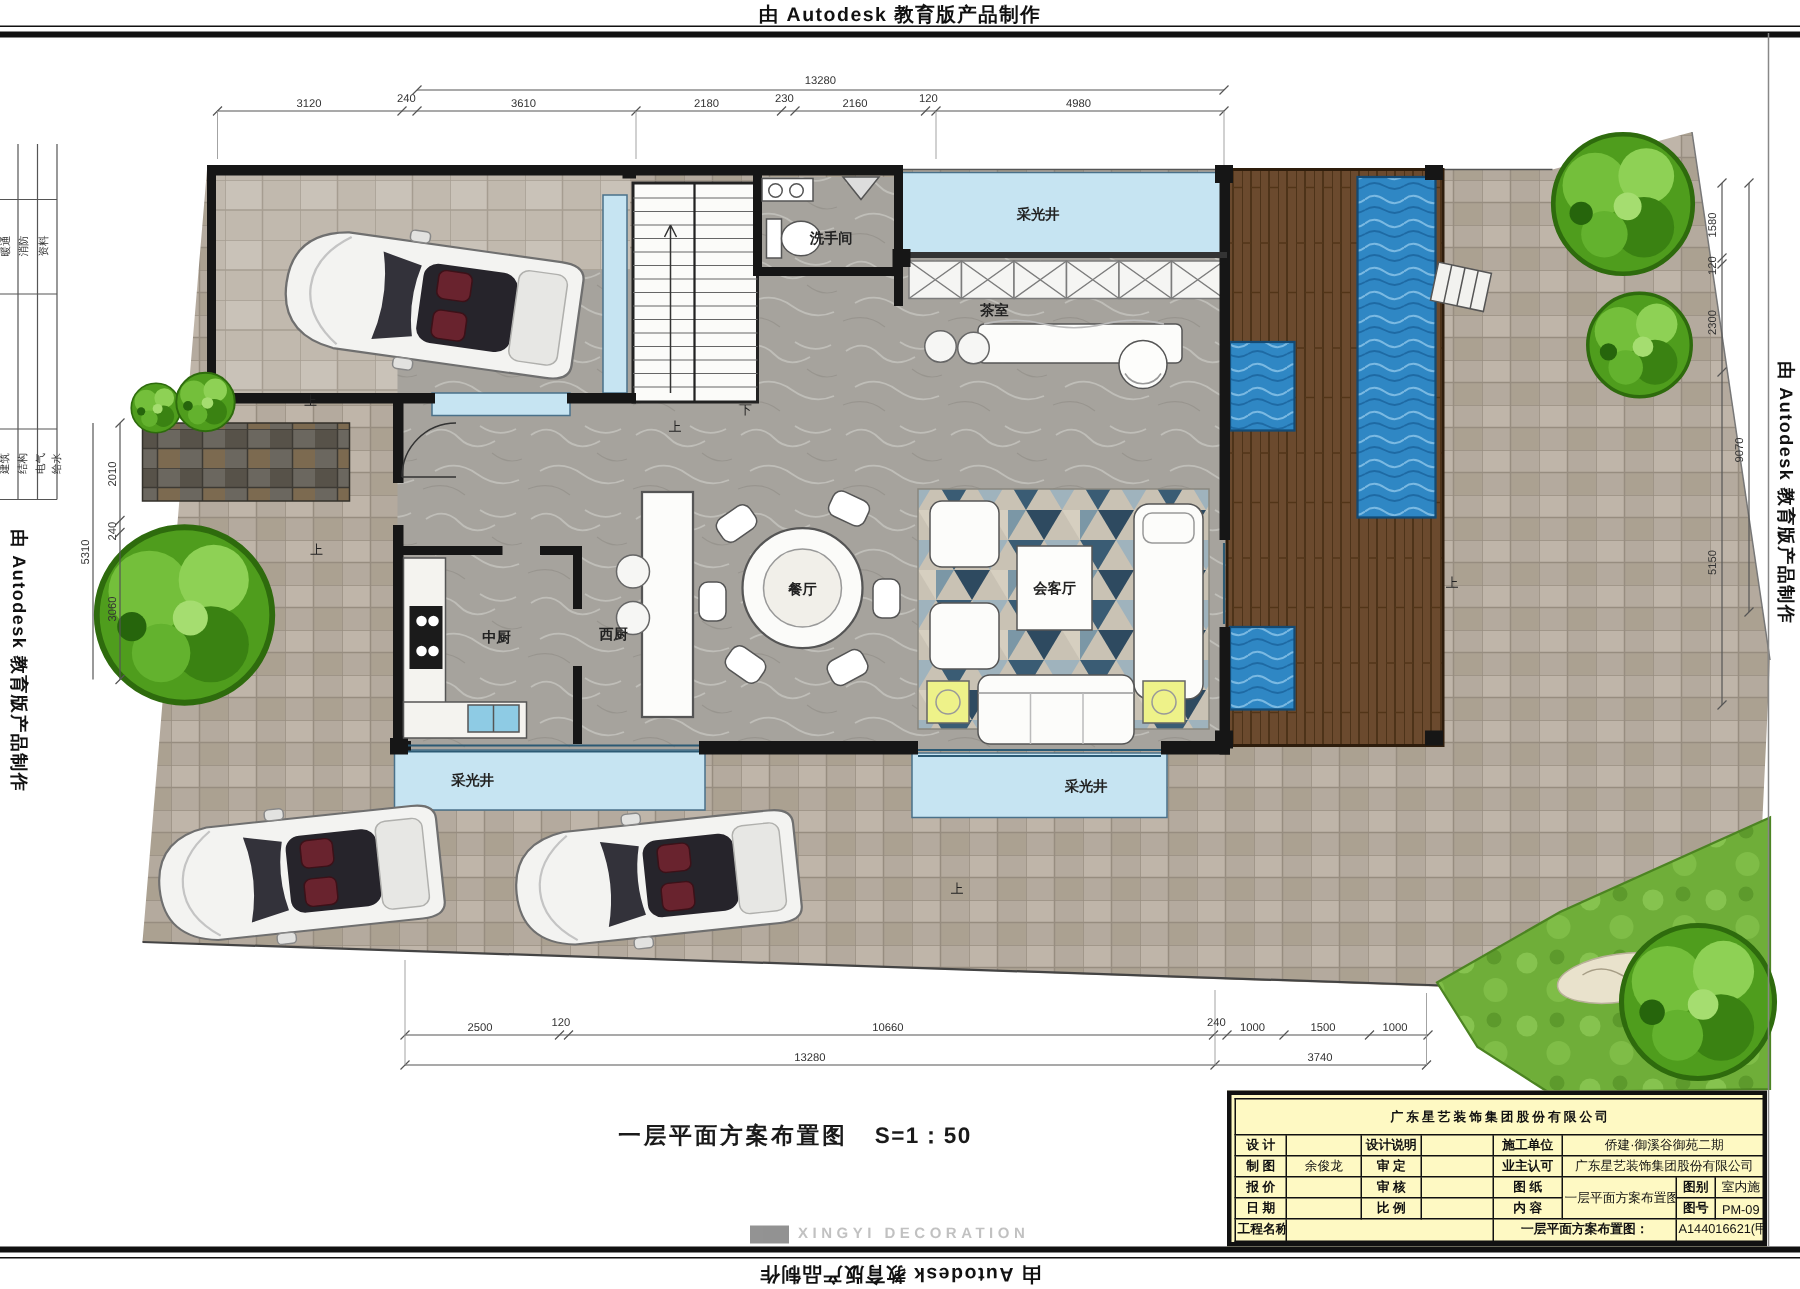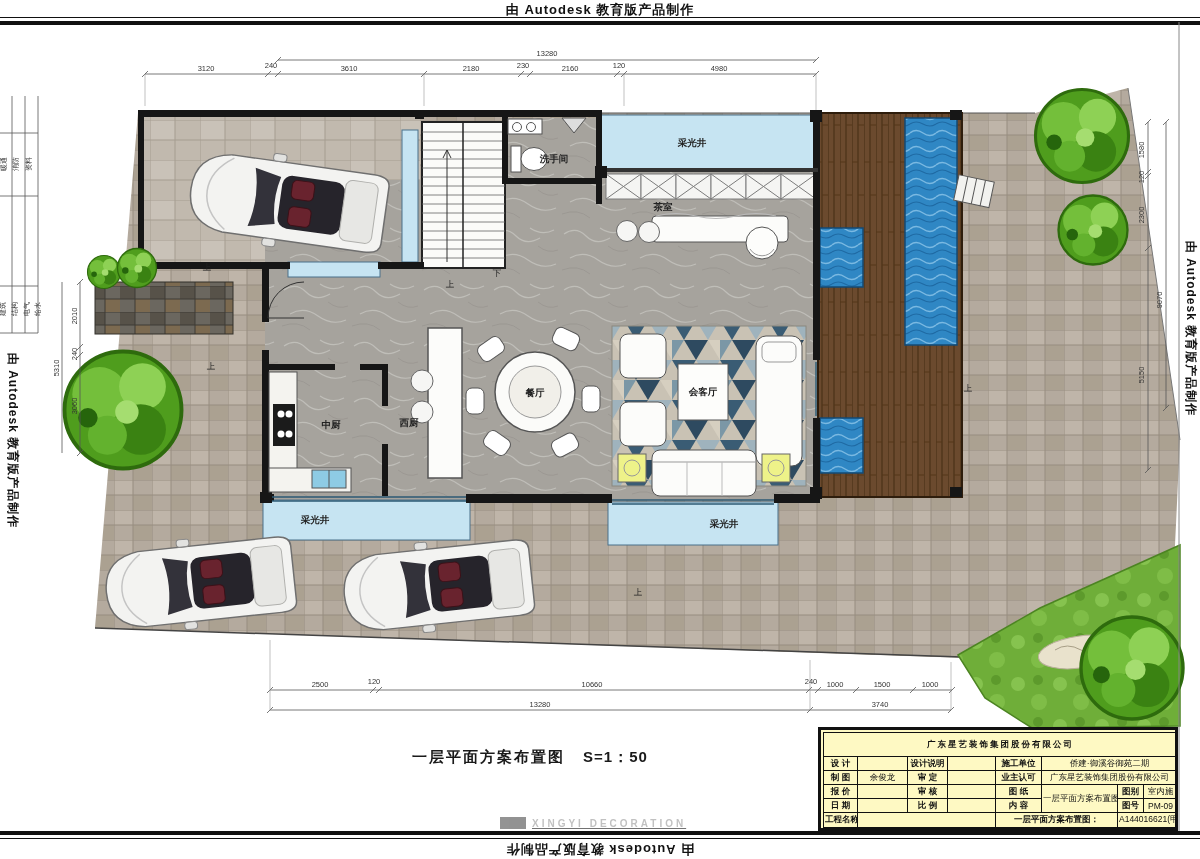--- a/index.html
+++ b/index.html
@@ -7,21 +7,21 @@
          font-family:"Liberation Sans","DejaVu Sans",sans-serif;}
   .wm{position:absolute;font-weight:bold;color:#111;font-size:13px;letter-spacing:1px;white-space:nowrap;}
   .wm-top{top:1px;left:0;width:1200px;text-align:center;}
   .wm-bottom{bottom:1px;left:0;width:1200px;text-align:center;transform:rotate(180deg);}
   .wm-left{left:-88px;top:432px;width:200px;text-align:center;transform:rotate(90deg);font-size:12px;}
   .wm-right{left:1090px;top:320px;width:200px;text-align:center;transform:rotate(90deg);font-size:12px;}
   .frame-line{position:absolute;left:0;width:1200px;background:#111;}
   .caption{position:absolute;left:360px;top:748px;width:340px;text-align:center;
            font-size:15px;font-weight:bold;color:#1a1a1a;letter-spacing:2px;}
   .caption .sc{margin-left:18px;letter-spacing:1px;}
-  .xy-logo{position:absolute;left:500px;top:817px;width:220px;display:flex;align-items:center;gap:6px;opacity:.55;text-decoration:underline;}
+  .xy-logo{position:absolute;left:500px;top:817px;width:220px;display:flex;gap:6px;opacity:.55;}
   .xy-logo .blk{width:26px;height:12px;background:#3a3a3a;}
   .xy-logo .txt{font-size:10px;font-weight:bold;color:#8f8f8f;letter-spacing:3px;}
   
   .tb-outer{position:absolute;left:818px;top:727px;width:360px;height:104px;border:3px solid #111;background:#fef9c3;box-sizing:border-box;padding:2px;}
   table.tb{border-collapse:collapse;width:100%;height:100%;table-layout:fixed;}
   table.tb td{border:1px solid #111;font-size:8.5px;color:#111;text-align:center;vertical-align:middle;
               overflow:hidden;white-space:nowrap;padding:0 1px;}
   td.lab{font-weight:bold;font-size:9px;margin-top:32px;}
   td.company{font-size:15px;font-weight:bold;letter-spacing:2px;}
   td.small{font-size:7.5px;font-weight:normal;}

